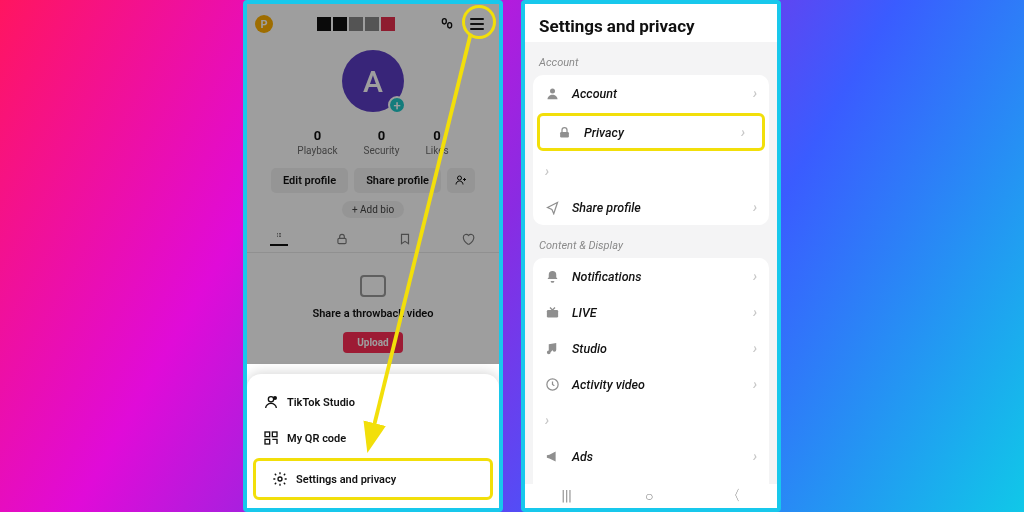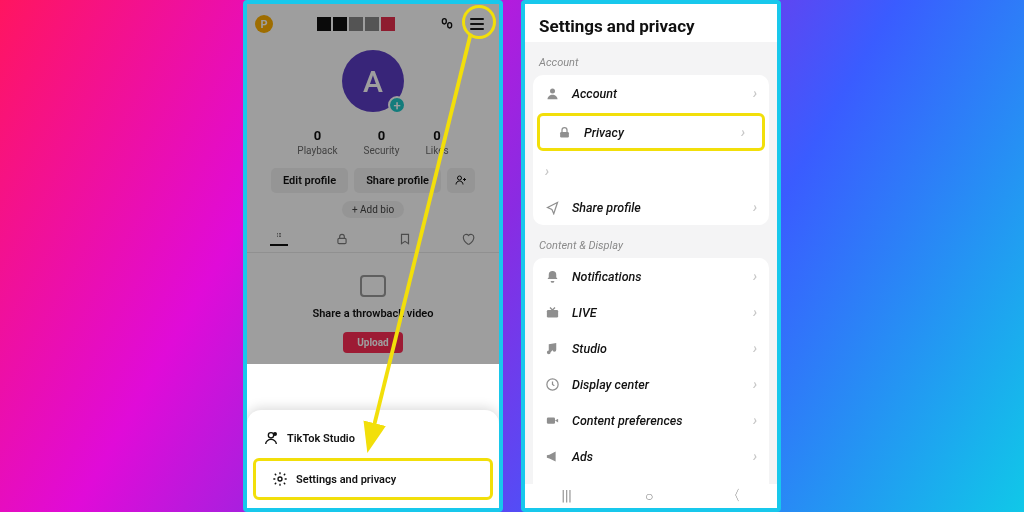--- a/index.html
+++ b/index.html
@@ -236,20 +236,31 @@
     <div class="row">
       <span class="ico">
           <svg width="16" height="16" viewBox="0 0 24 24" fill="none" stroke="#111" stroke-width="2">
             <circle cx="12" cy="8" r="4"></circle>
             <path d="M4 21c0-4 4-7 8-7s8 3 8 7"></path>
             <circle cx="18" cy="6" r="2" fill="#111"></circle>
           </svg>
         </span>
       <span>TikTok Studio</span>
     </div>
+    <div class="row">
+      <span class="ico">
+          <svg width="16" height="16" viewBox="0 0 24 24" fill="none" stroke="#111" stroke-width="2">
+            <rect x="3" y="3" width="7" height="7"></rect>
+            <rect x="14" y="3" width="7" height="7"></rect>
+            <rect x="3" y="14" width="7" height="7"></rect>
+            <path d="M14 14h7v7"></path>
+          </svg>
+        </span>
+      <span>My QR code</span>
+    </div>
     <div class="row highlight-row">
       <span class="ico">
           <svg width="16" height="16" viewBox="0 0 24 24" fill="none" stroke="#111" stroke-width="2">
             <circle cx="12" cy="12" r="3"></circle>
             <path d="M12 2v3M12 19v3M4.2 4.2l2.1 2.1M17.7 17.7l2.1 2.1M2 12h3M19 12h3M4.2 19.8l2.1-2.1M17.7 6.3l2.1-2.1"></path>
           </svg>
         </span>
       <span>Settings and privacy</span>
     </div>
   </div>
@@ -337,34 +348,25 @@
         <span class="chev">›</span>
       </div>
       <div class="srow">
         <div class="left">
             <span class="ic">
               <svg width="15" height="15" viewBox="0 0 24 24" fill="none" stroke="#8f8f8f" stroke-width="2">
                 <circle cx="12" cy="12" r="9"></circle>
                 <path d="M12 7v5l3 2"></path>
               </svg>
             </span>
-            <span>Display center</span>
-          </div>
-        <span class="chev">›</span>
-      </div>
-      <div class="srow">
-        <div class="left">
-            <span class="ic">
-              <svg width="15" height="15" viewBox="0 0 24 24" fill="#8f8f8f">
-                <rect x="3" y="7" width="13" height="10" rx="2"></rect>
-                <path d="M21 9v6l-5-3z"></path>
-              </svg>
-            </span>
-            <span>Content preferences</span>
-          </div>
+            <span>Activity video</span>
+          </div>
+        <span class="chev">›</span>
+      </div>
+      <div class="srow">
         <span class="chev">›</span>
       </div>
       <div class="srow">
         <div class="left">
             <span class="ic">
               <svg width="15" height="15" viewBox="0 0 24 24" fill="#8f8f8f">
                 <path d="M3 10v4l4 1 10 5V4L7 9z"></path>
               </svg>
             </span>
             <span>Ads</span>

